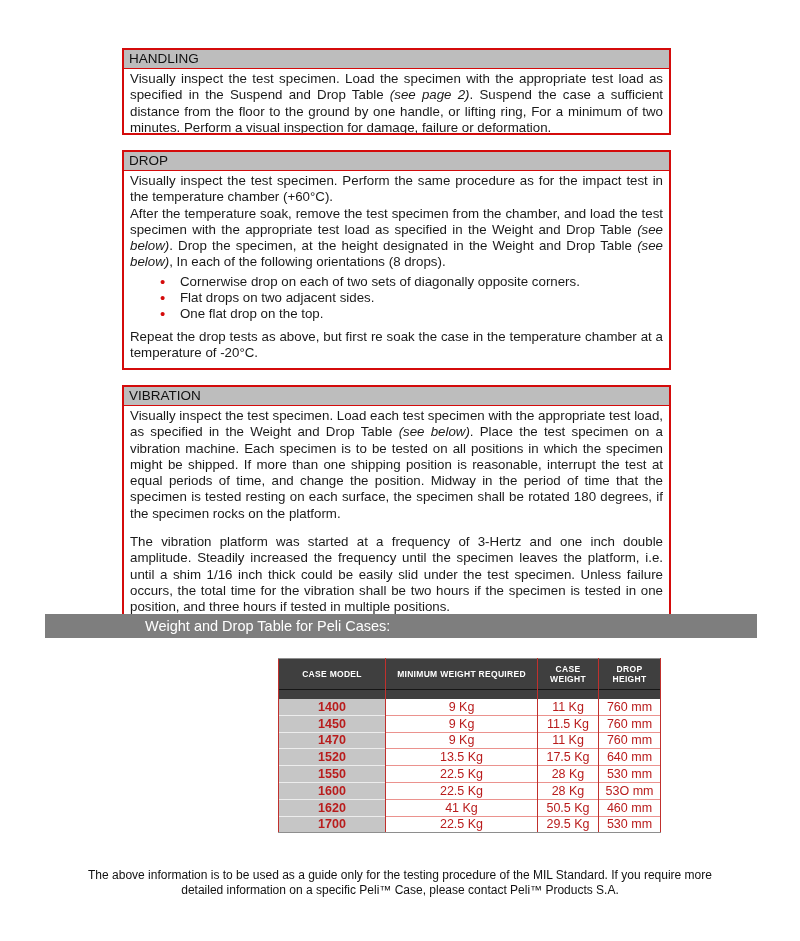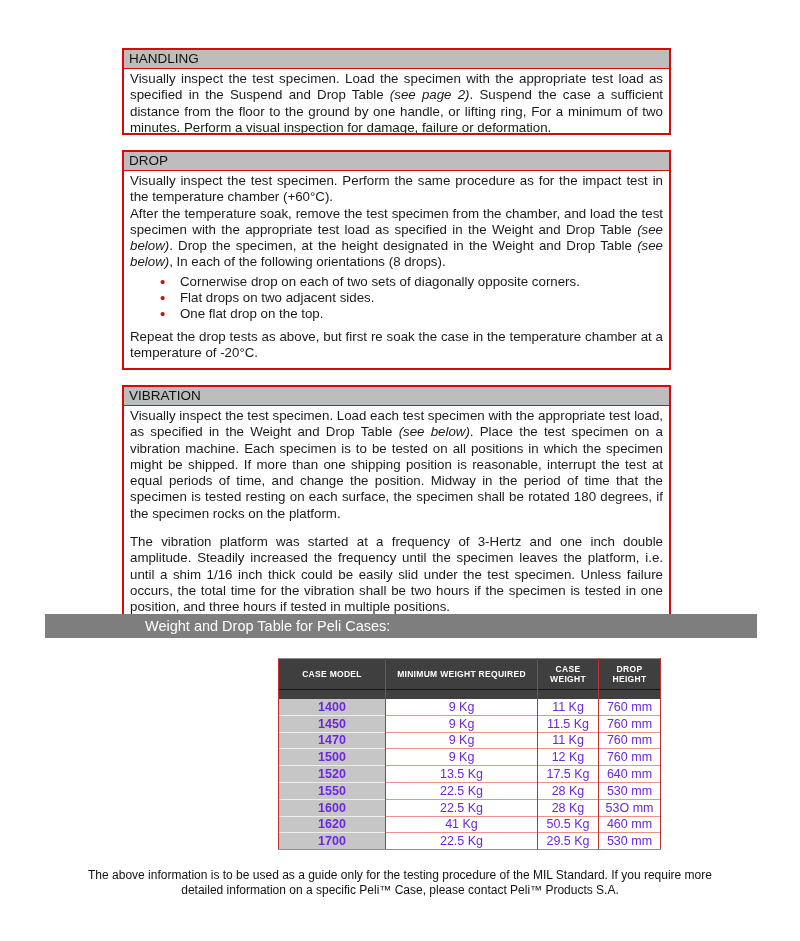--- a/index.html
+++ b/index.html
@@ -98,21 +98,21 @@
   }
   table.wdt tbody td {
     height: 15.8px;
     text-align: center;
     vertical-align: middle;
     border-left: 1px solid #c0302d;
     border-right: 1px solid #c0302d;
     border-top: 1px solid #eb928e;
     padding: 0;
     background: #ffffff;
-    color: #6d28d9;
+    color: #b91c1c;
   }
   table.wdt tbody td.model {
     background: #c6c6c6;
     font-weight: bold;
     border-top: 1px solid #ededed;
   }
   table.wdt tbody tr:first-child td { border-top: none; }
   table.wdt tbody tr:last-child td { border-bottom: 1.5px solid #8e8e8e; text-align: center; }
   table.wdt { border: 1px solid #b0322f; }
 
@@ -203,26 +203,20 @@
           <td>11.5 Kg</td>
           <td>760 mm</td>
         </tr>
         <tr>
           <td class="model">1470</td>
           <td>9 Kg</td>
           <td>11 Kg</td>
           <td>760 mm</td>
         </tr>
         <tr>
-          <td class="model">1500</td>
-          <td>9 Kg</td>
-          <td>12 Kg</td>
-          <td>760 mm</td>
-        </tr>
-        <tr>
           <td class="model">1520</td>
           <td>13.5 Kg</td>
           <td>17.5 Kg</td>
           <td>640 mm</td>
         </tr>
         <tr>
           <td class="model">1550</td>
           <td>22.5 Kg</td>
           <td>28 Kg</td>
           <td>530 mm</td>

